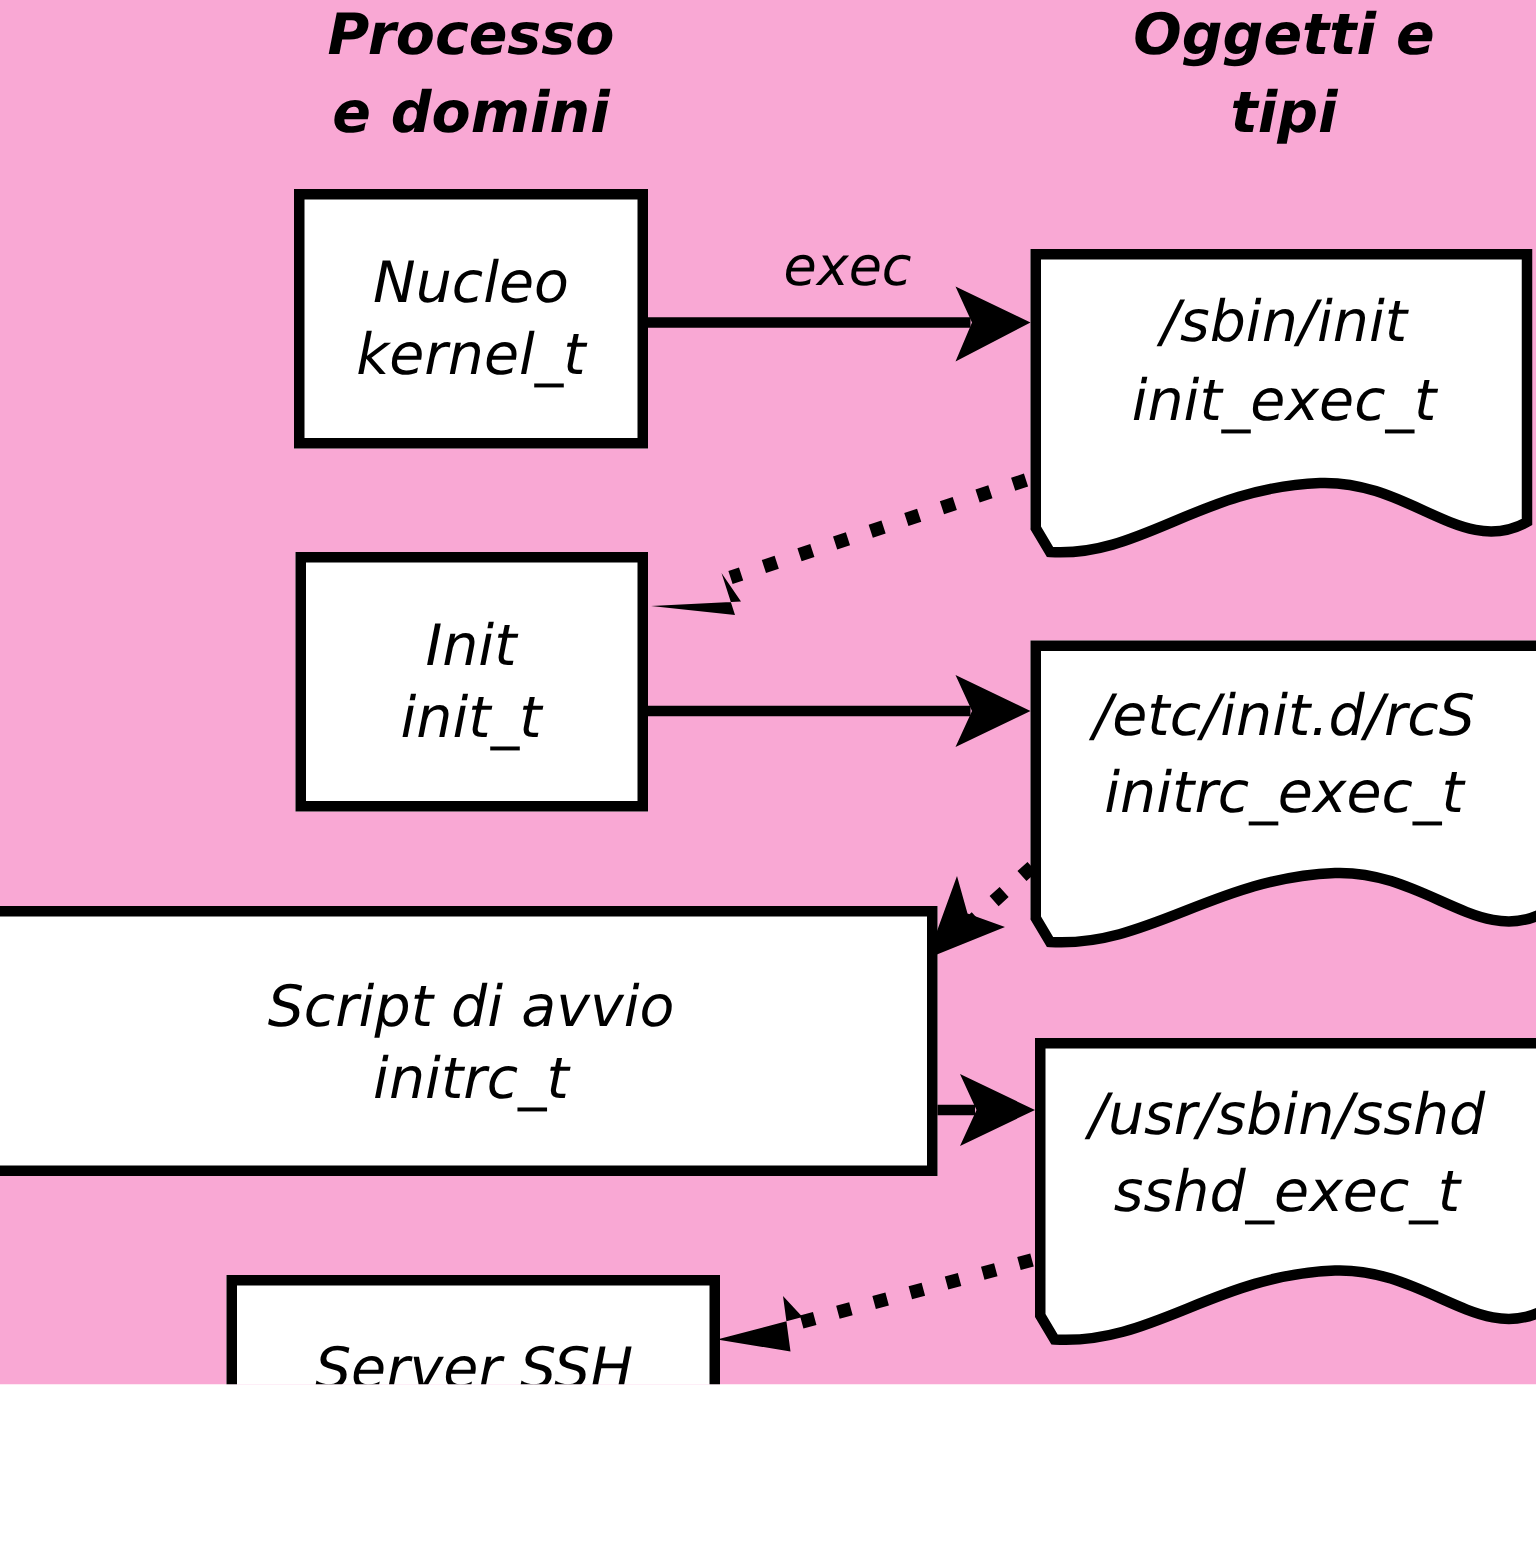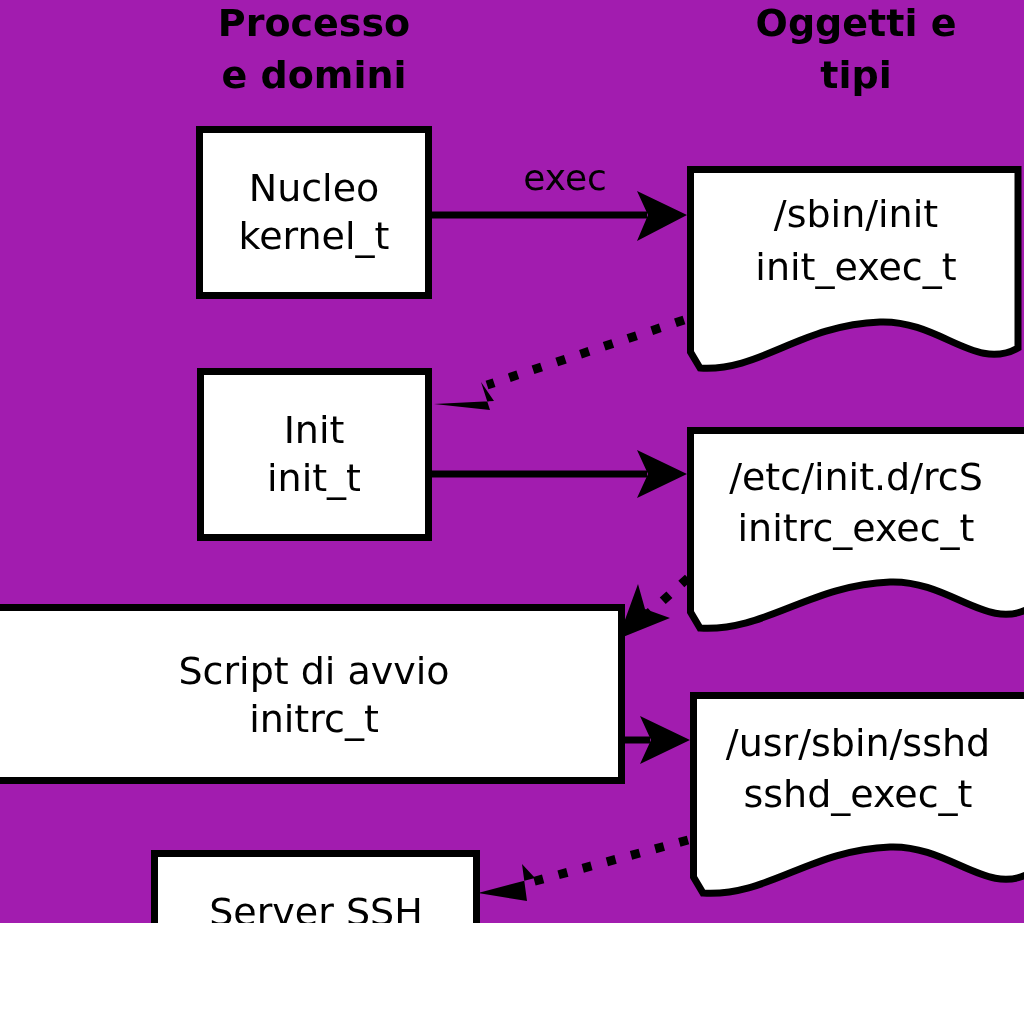--- a/index.html
+++ b/index.html
@@ -7,22 +7,23 @@
     padding: 0;
     background: #ffffff;
   }
   body {
     font-family: "DejaVu Sans", sans-serif;
   }
   #diagram-root {
     position: relative;
     width: 1024px;
     height: 923px;
-    background: #a21caf;
+    background: #f9a8d4;
     overflow: hidden;
+    font-style: italic;
   }
   svg#diagram-svg {
     position: absolute;
     top: 0;
     left: 0;
     width: 1024px;
     height: 1027px;
     display: block;
   }
   .col-header {

